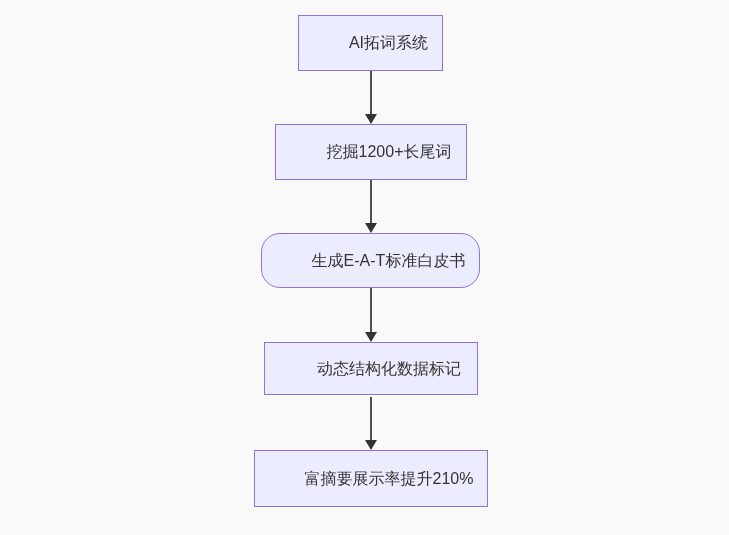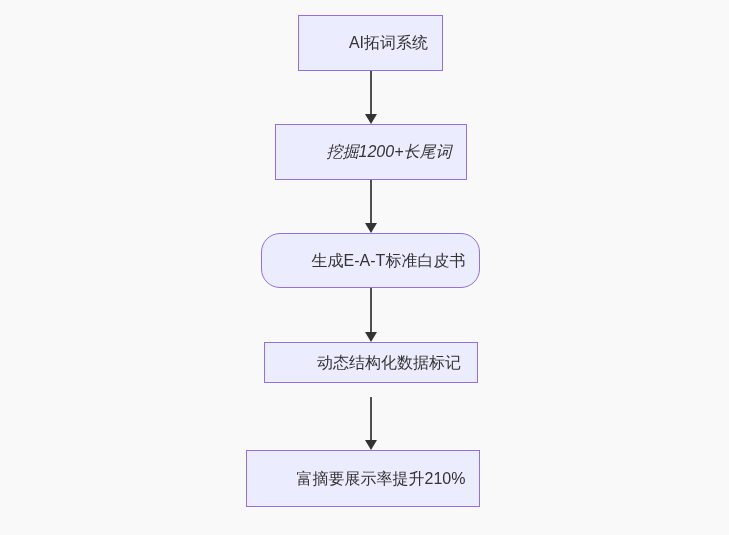--- a/index.html
+++ b/index.html
@@ -29,24 +29,24 @@
     background: var(--node-fill);
     border: 1px solid var(--node-border);
     color: var(--text);
     font-size: 16px;
     line-height: 1;
     text-align: center;
     white-space: nowrap;
     padding-left: 36px;
   }
   #n1 { left: 298px; top: 15px;  width: 145px; height: 56px; }
-  #n2 { left: 275px; top: 124px; width: 192px; height: 56px; font-style: italic; }
+  #n2 { left: 275px; top: 124px; width: 192px; height: 56px; }
   #n3 { left: 261px; top: 233px; width: 219px; height: 55px; border-radius: 19px; }
-  #n4 { left: 264px; top: 342px; width: 214px; height: 41px; }
-  #n5 { left: 246px; top: 450px; width: 234px; height: 57px; text-align: right; }
+  #n4 { left: 264px; top: 342px; width: 214px; height: 53px; }
+  #n5 { left: 254px; top: 450px; width: 234px; height: 57px; text-align: right; }
 
   .edge {
     position: absolute;
     left: 365px;           
     width: 12px;
     display: flex;
     flex-direction: column;
     align-items: center;
   }
   #e1 { top: 71px;  height: 53px; }

